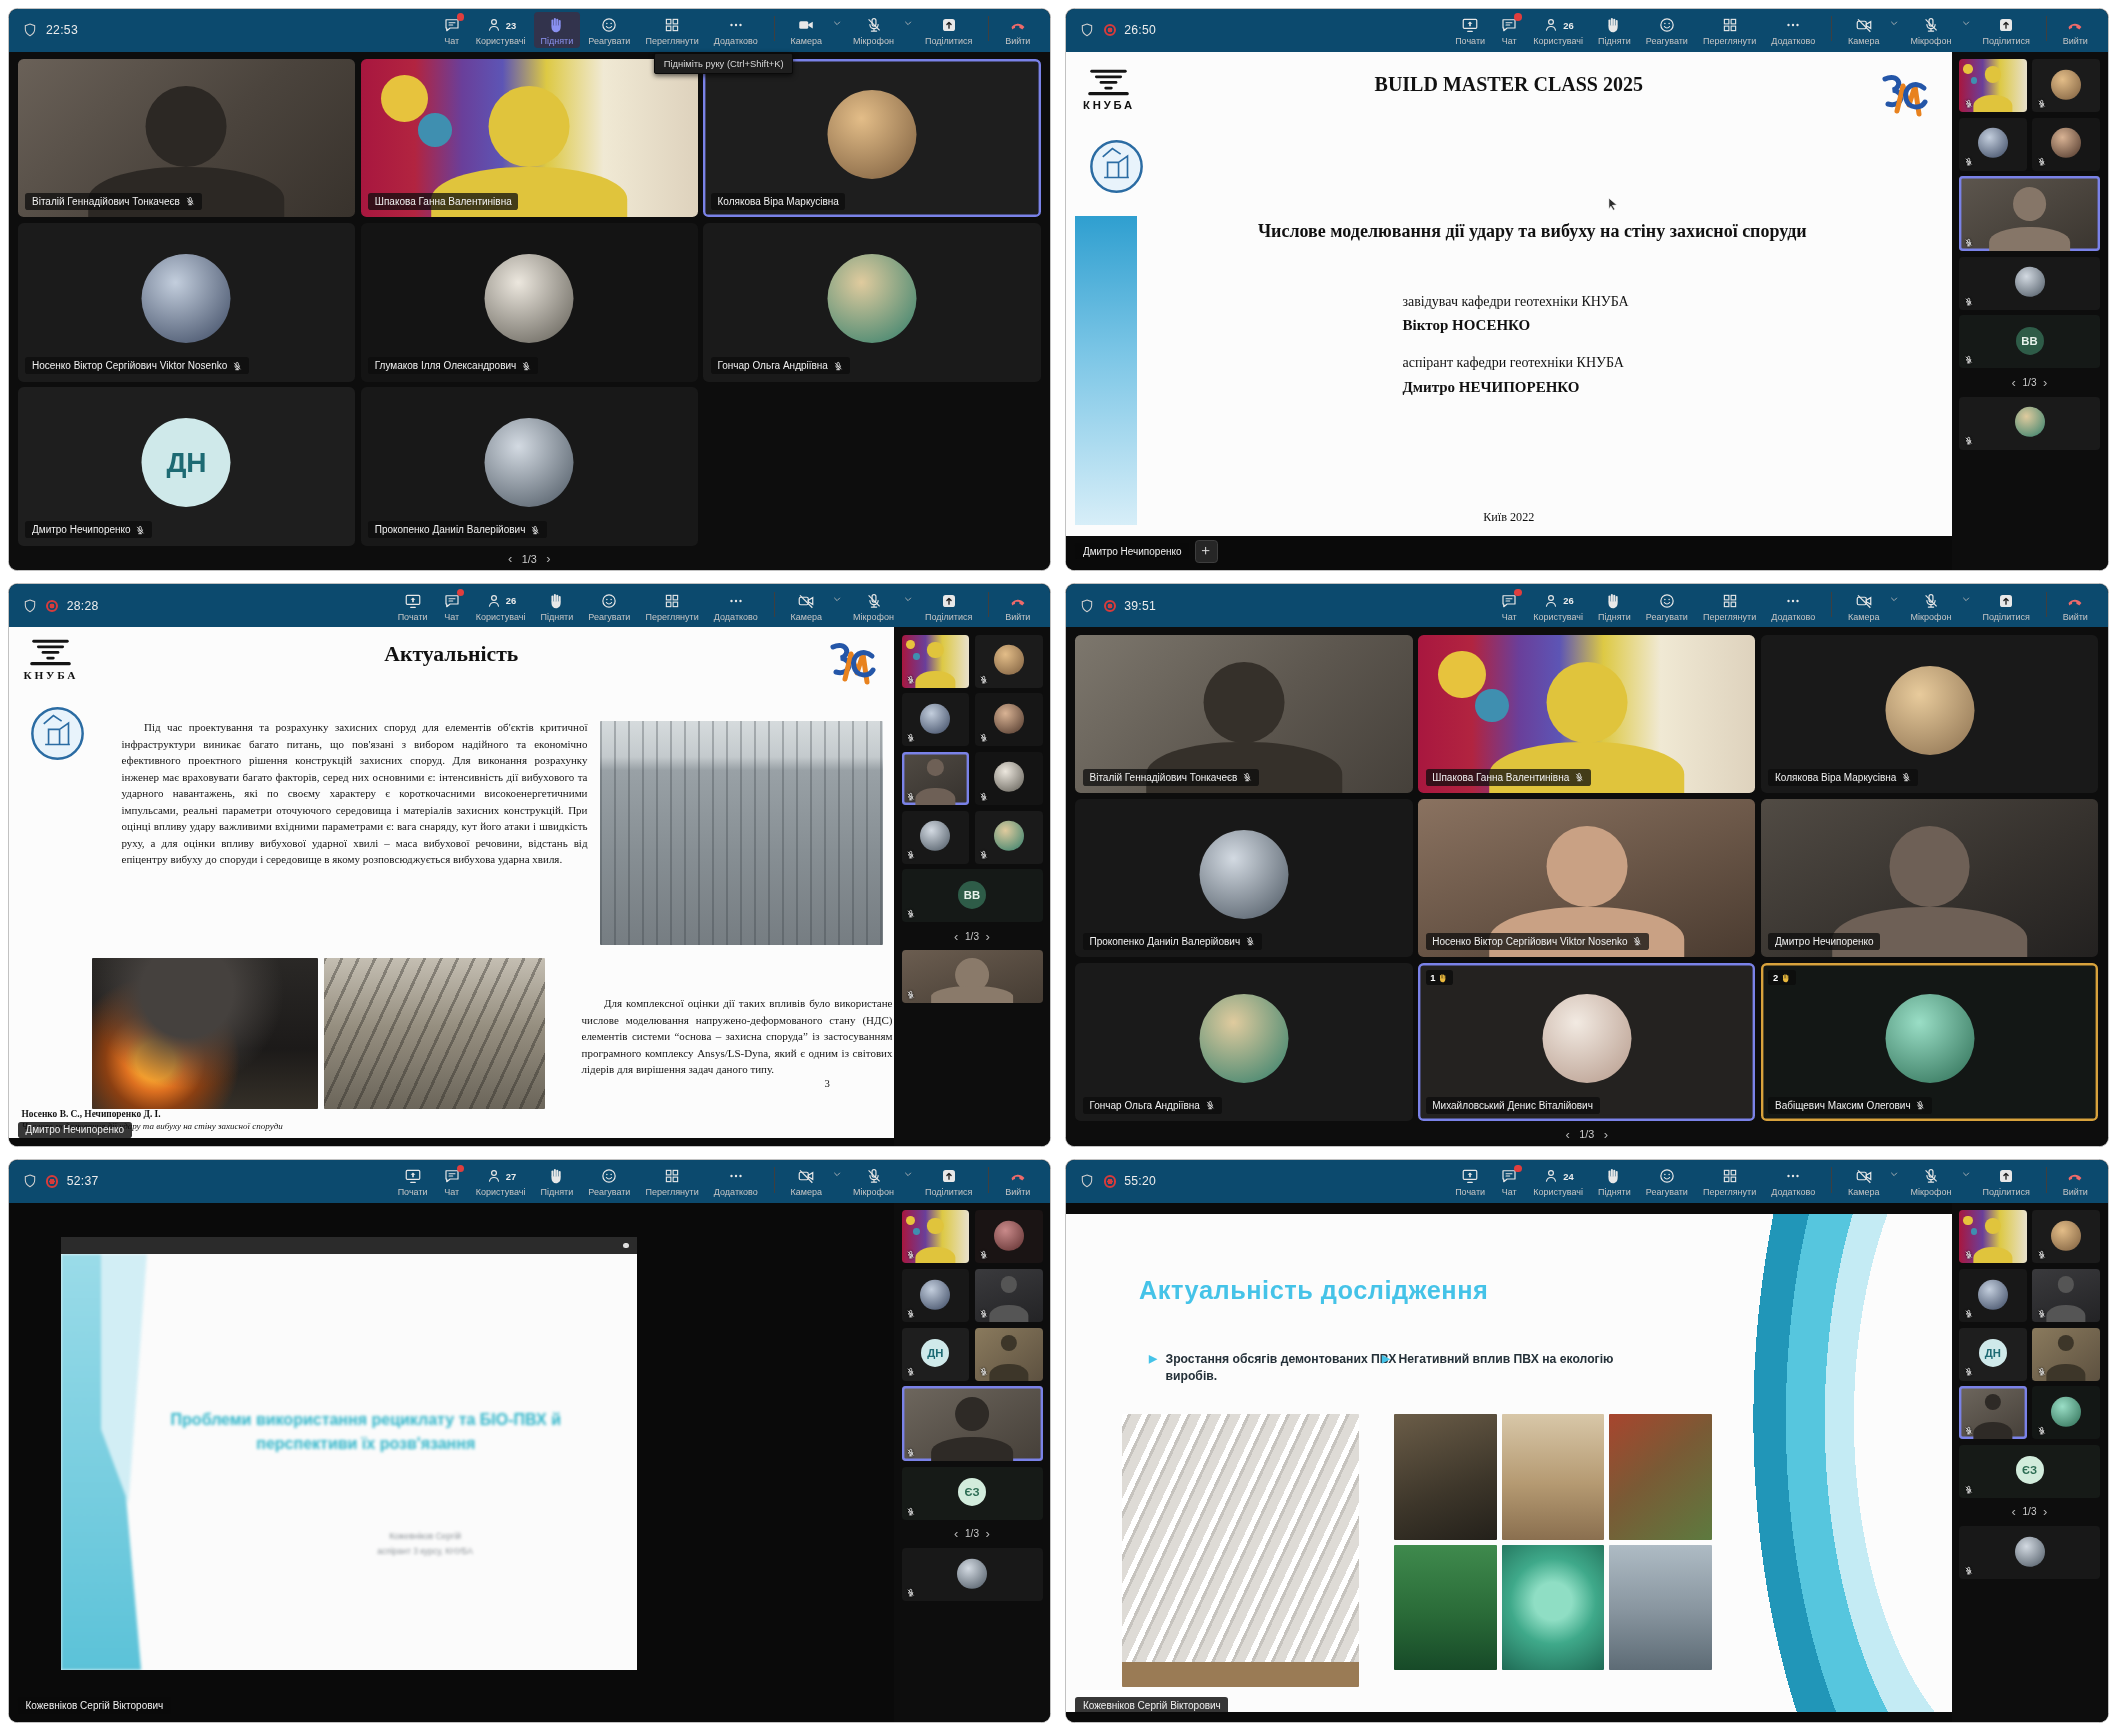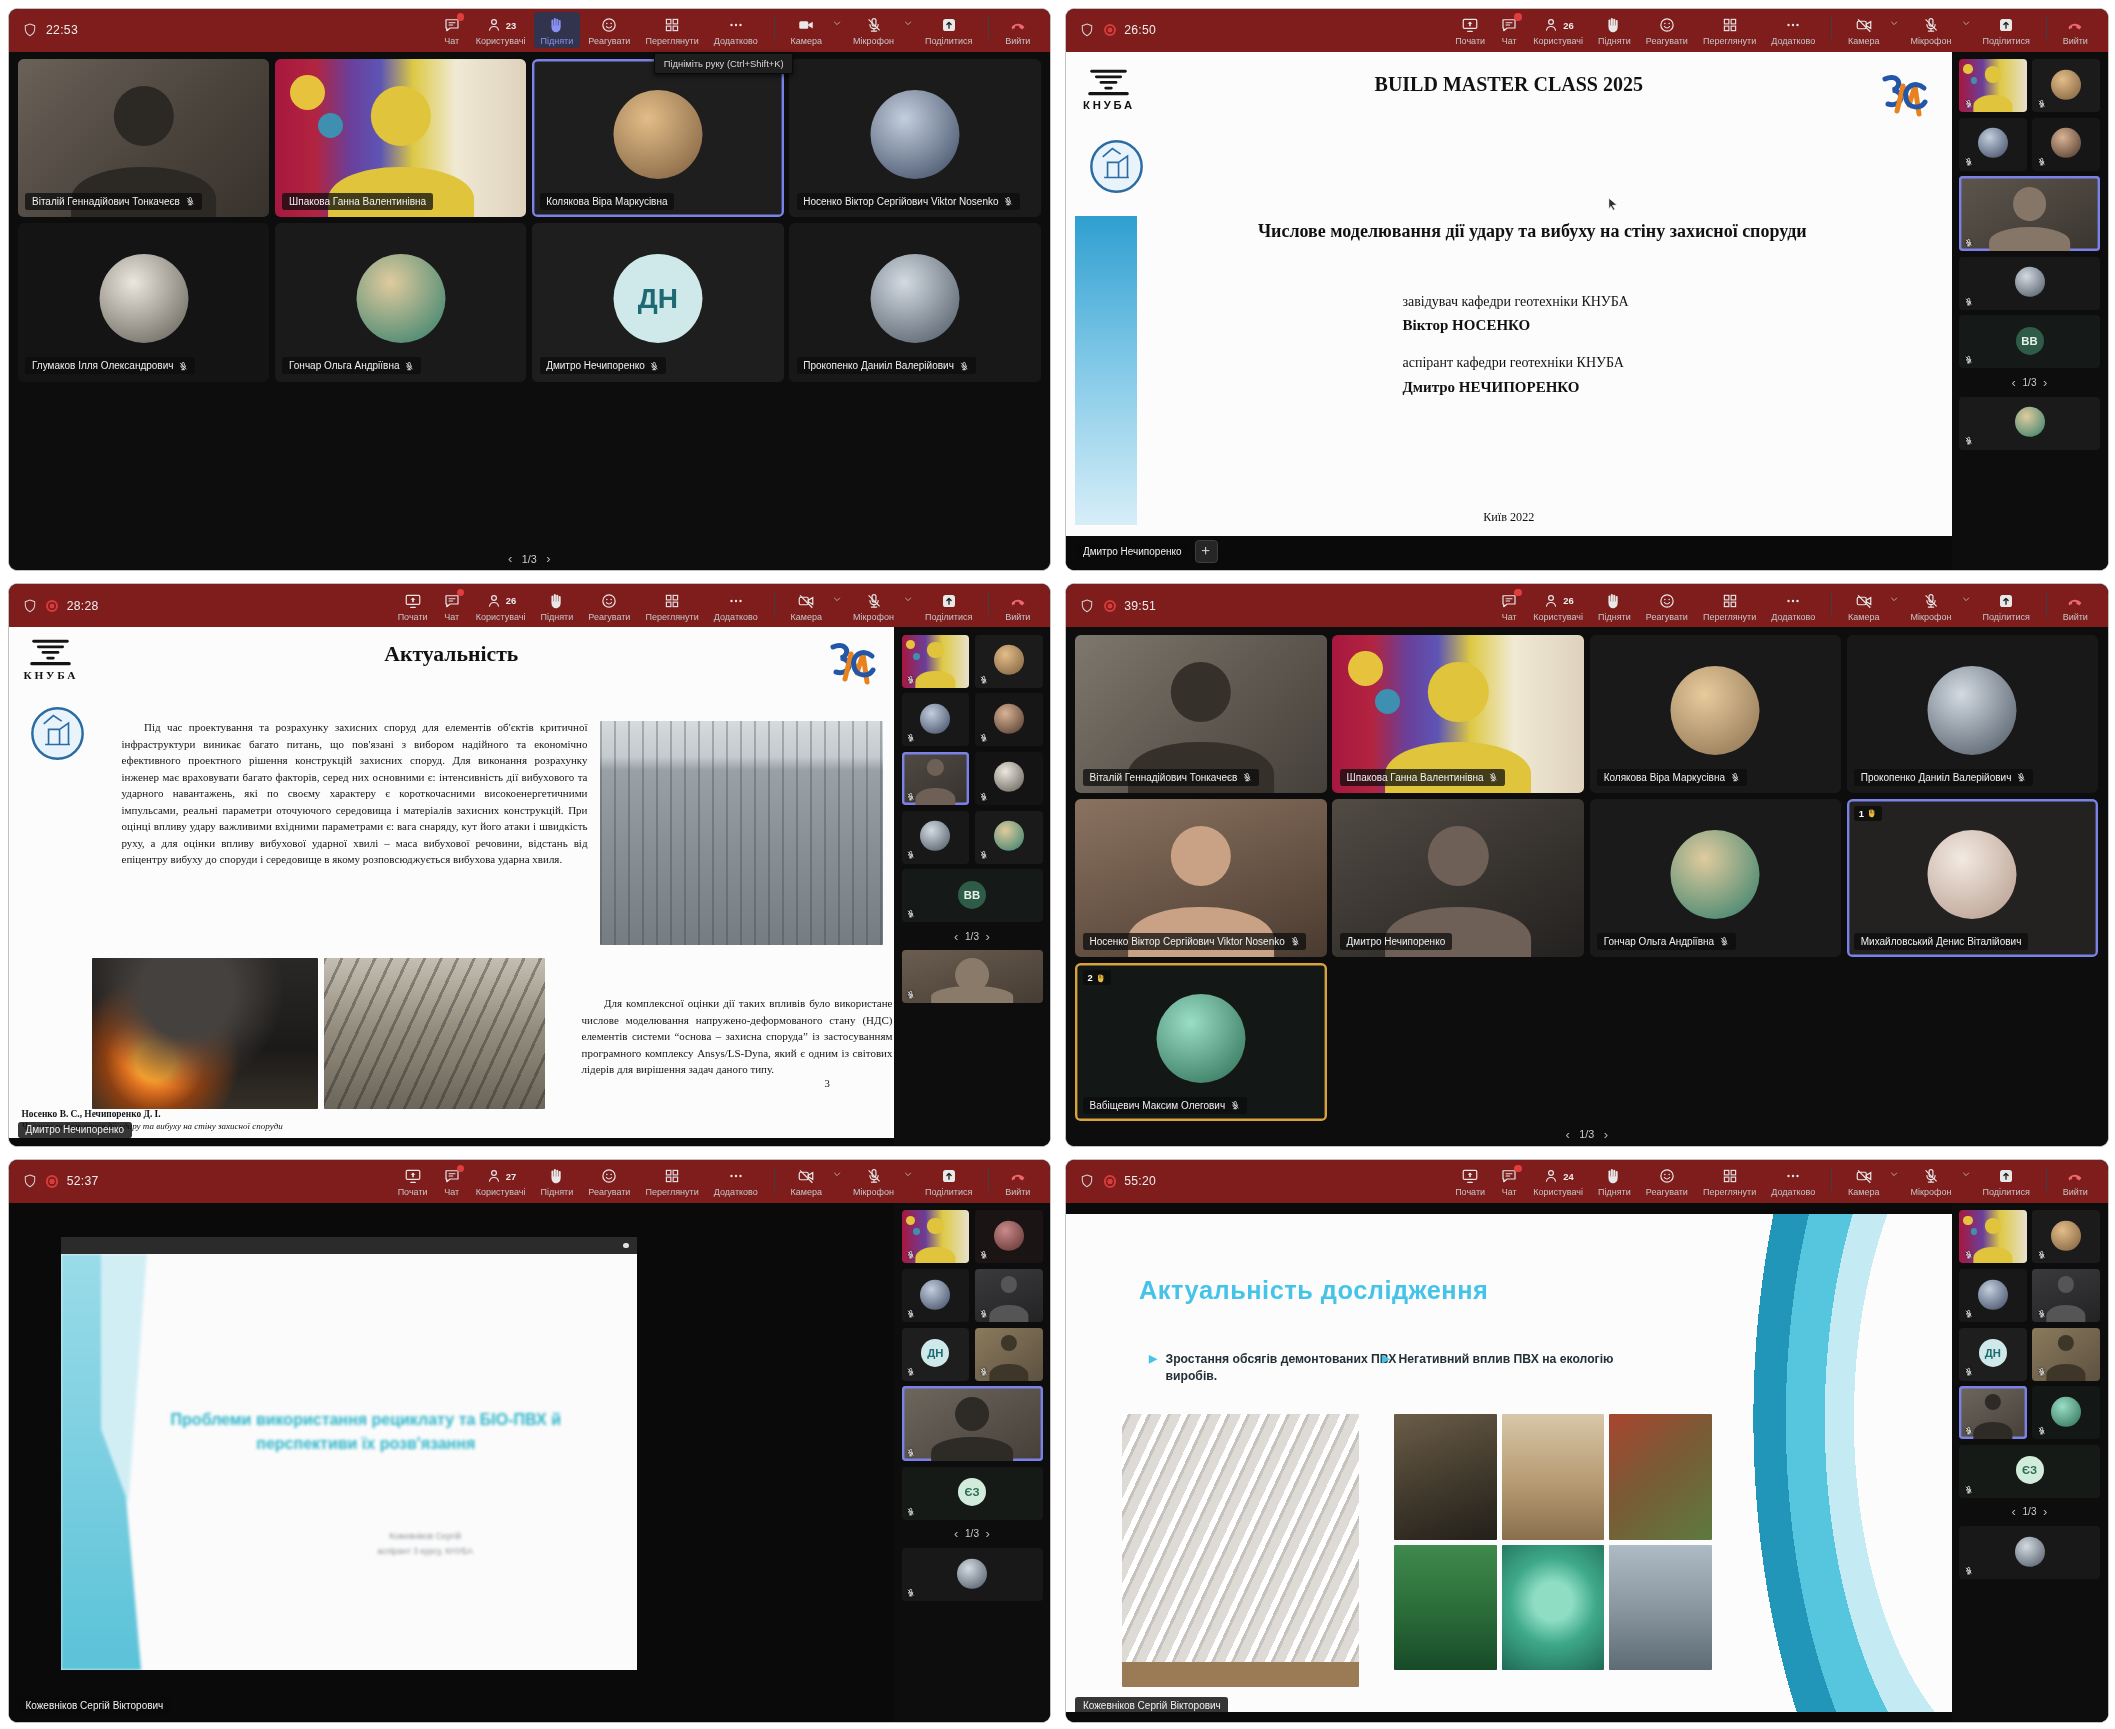--- a/index.html
+++ b/index.html
@@ -1,21 +1,21 @@
 <!DOCTYPE html>
 <html style="font-size:15px"><head>
 <meta charset="utf-8">
 <style>
   html,body{margin:0;padding:0;background:#ffffff;font-family:"Liberation Sans",sans-serif;}
   .page{width:2116px;height:1730px;box-sizing:border-box;padding:7.5px;display:grid;
         grid-template-columns:1fr 1fr;grid-template-rows:1fr 1fr 1fr;gap:12.2px 14px;background:#fff;}
   .panel{position:relative;background:#0d0d0d;border:0.9px solid #c2c2c2;border-radius:9.4px;
          overflow:hidden;display:flex;flex-direction:column;}
   
-  .toolbar{height:43px;min-height:43px;background:#7f1d1d;display:flex;align-items:center;
+  .toolbar{height:43px;min-height:43px;background:#0c4a6e;display:flex;align-items:center;
            justify-content:space-between;padding:0 13px;z-index:5;}
   .tb-left{display:flex;align-items:center;gap:8.5px;}
   .shield svg{width:16px;height:16px;display:block;}
   .recdot{width:12.2px;height:12.2px;border-radius:50%;border:2.4px solid #d83b3b;box-sizing:border-box;
           background:radial-gradient(circle,#d83b3b 0 42%,transparent 46%);}
   .time{color:#ededed;font-size:12.2px;letter-spacing:0.3px;}
   .tb-right{display:flex;align-items:flex-start;gap:1.9px;}
   .tbtn{display:flex;flex-direction:column;align-items:center;gap:1.9px;padding:3.8px 6.6px 1.9px;
         border-radius:3.8px;cursor:pointer;}
   .tbtn.active{background:#32334c;}
@@ -27,21 +27,21 @@
   .tbtn.active .tb-lb{color:#8c93f0;}
   .tchev{padding:4.7px 1.9px 0 0;cursor:pointer;}
   .tchev svg{width:12.2px;height:12.2px;display:block;}
   .tsep{width:0.9px;height:25.4px;background:#3f3f3f;margin:3.8px 7.5px 0;}
   
   .stage{flex:1;position:relative;display:flex;background:#0d0d0d;min-height:0;}
   .stage.col{flex-direction:column;}
   .tooltip{position:absolute;top:1.9px;left:62%;z-index:9;background:#1e1e1e;border:0.9px solid #0a0a0a;
            color:#d8d8d8;font-size:9.4px;padding:3.8px 8.5px;border-radius:1.9px;box-shadow:0 1.9px 5.6px rgba(0,0,0,.6);white-space:nowrap;}
   
-  .gallery{flex:1;display:grid;grid-template-columns:repeat(4,1fr);grid-template-rows:repeat(3,1fr);
+  .gallery{flex:1;display:grid;grid-template-columns:repeat(3,1fr);grid-template-rows:repeat(3,1fr);
            gap:5.6px;padding:7.5px 9.4px 1.9px;min-height:0;}
   .tile{position:relative;border-radius:5.6px;overflow:hidden;background:#222;}
   .tile.b-blue{box-shadow:inset 0 0 0 2.4px #7a82e8;}
   .tile.b-yellow{box-shadow:inset 0 0 0 2.4px #d8a23c;}
   .sil{position:absolute;inset:0;}
   .sil .head{position:absolute;left:50%;top:17%;transform:translateX(-50%);width:24%;aspect-ratio:1/1;border-radius:50%;}
   .sil .torso{position:absolute;left:50%;bottom:-10%;transform:translateX(-50%);width:58%;height:42%;border-radius:48% 48% 0 0;}
   .dec{position:absolute;border-radius:50%;}
   .dec1{width:14%;aspect-ratio:1/1;left:6%;top:10%;background:#e7c33d;}
   .dec2{width:10%;aspect-ratio:1/1;left:17%;top:34%;background:#3f8fb0;}

